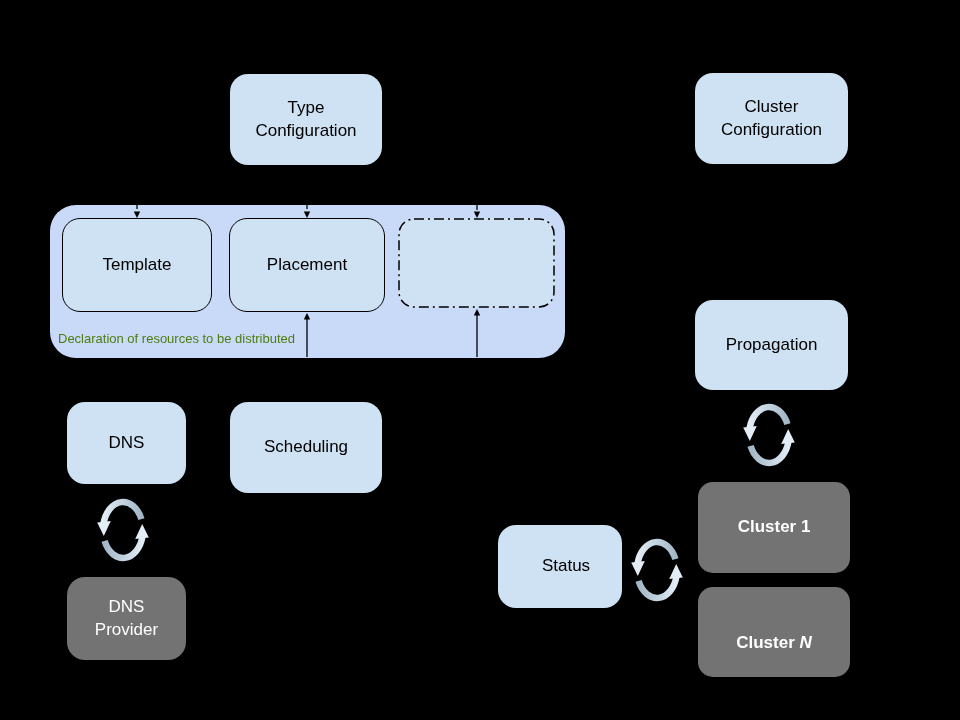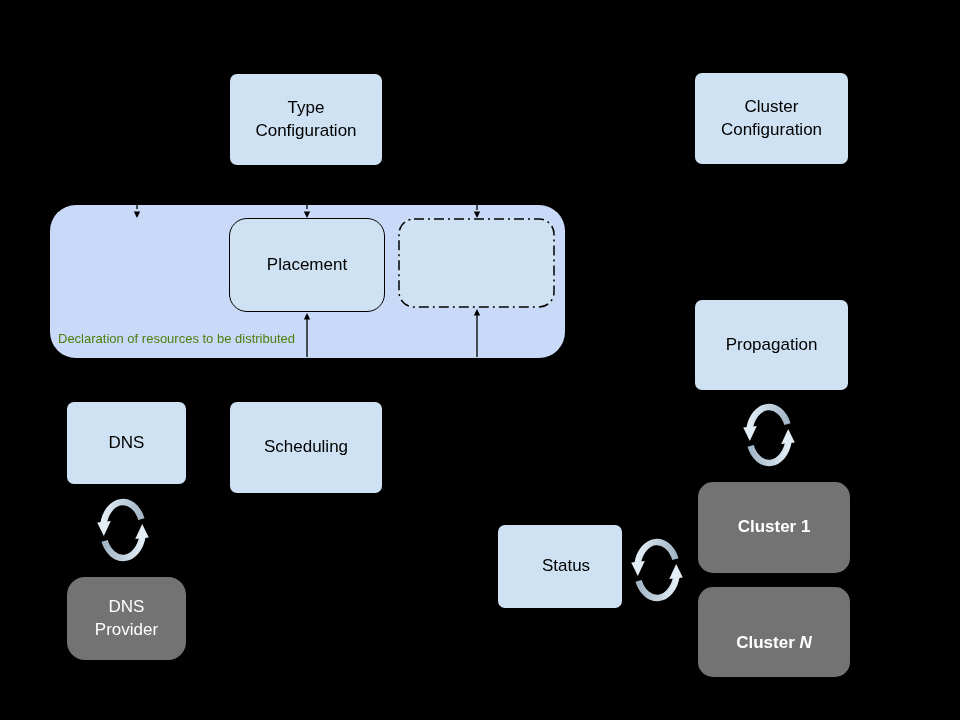--- a/index.html
+++ b/index.html
@@ -17,21 +17,21 @@
     justify-content: center;
     text-align: center;
     color: #000000;
     font-size: 17px;
     line-height: 1.32;
     white-space: pre-line;
     box-sizing: border-box;
   }
   .light {
     background: #cfe2f3;
-    border-radius: 7px;
+    border-radius: 18px;
   }
   .container-box {
     position: absolute;
     background: #c9daf8;
     border-radius: 26px;
     box-sizing: border-box;
   }
   .bordered {
     background: #cfe2f3;
     border: 1.5px solid #000000;
@@ -91,20 +91,21 @@
   </svg>
 
   <div class="node light" style="left:230px; top:74px; width:152px; height:91px;">Type
 Configuration</div>
 
   <div class="node light" style="left:695px; top:73px; width:153px; height:91px;">Cluster
 Configuration</div>
 
   <div class="container-box" style="left:50px; top:205px; width:515px; height:153px;"></div>
 
+  <div class="node bordered" style="left:62px; top:218px; width:150px; height:94px;">Template</div>
 
   <div class="node bordered" style="left:229px; top:218px; width:156px; height:94px;">Placement</div>
 
   <div class="node" style="left:398px; top:218px; width:157px; height:90px; background:#cfe2f3; border-radius:16px;">
     <svg class="overlay" width="157" height="90" viewBox="0 0 157 90">
       <rect x="1" y="1" width="155" height="88" rx="15" fill="none" stroke="#000" stroke-width="1.5" stroke-dasharray="10 4 2 4"></rect>
     </svg>
   </div>
 
   <div class="caption" style="left:58px; top:331px;">Declaration of resources to be distributed</div>

